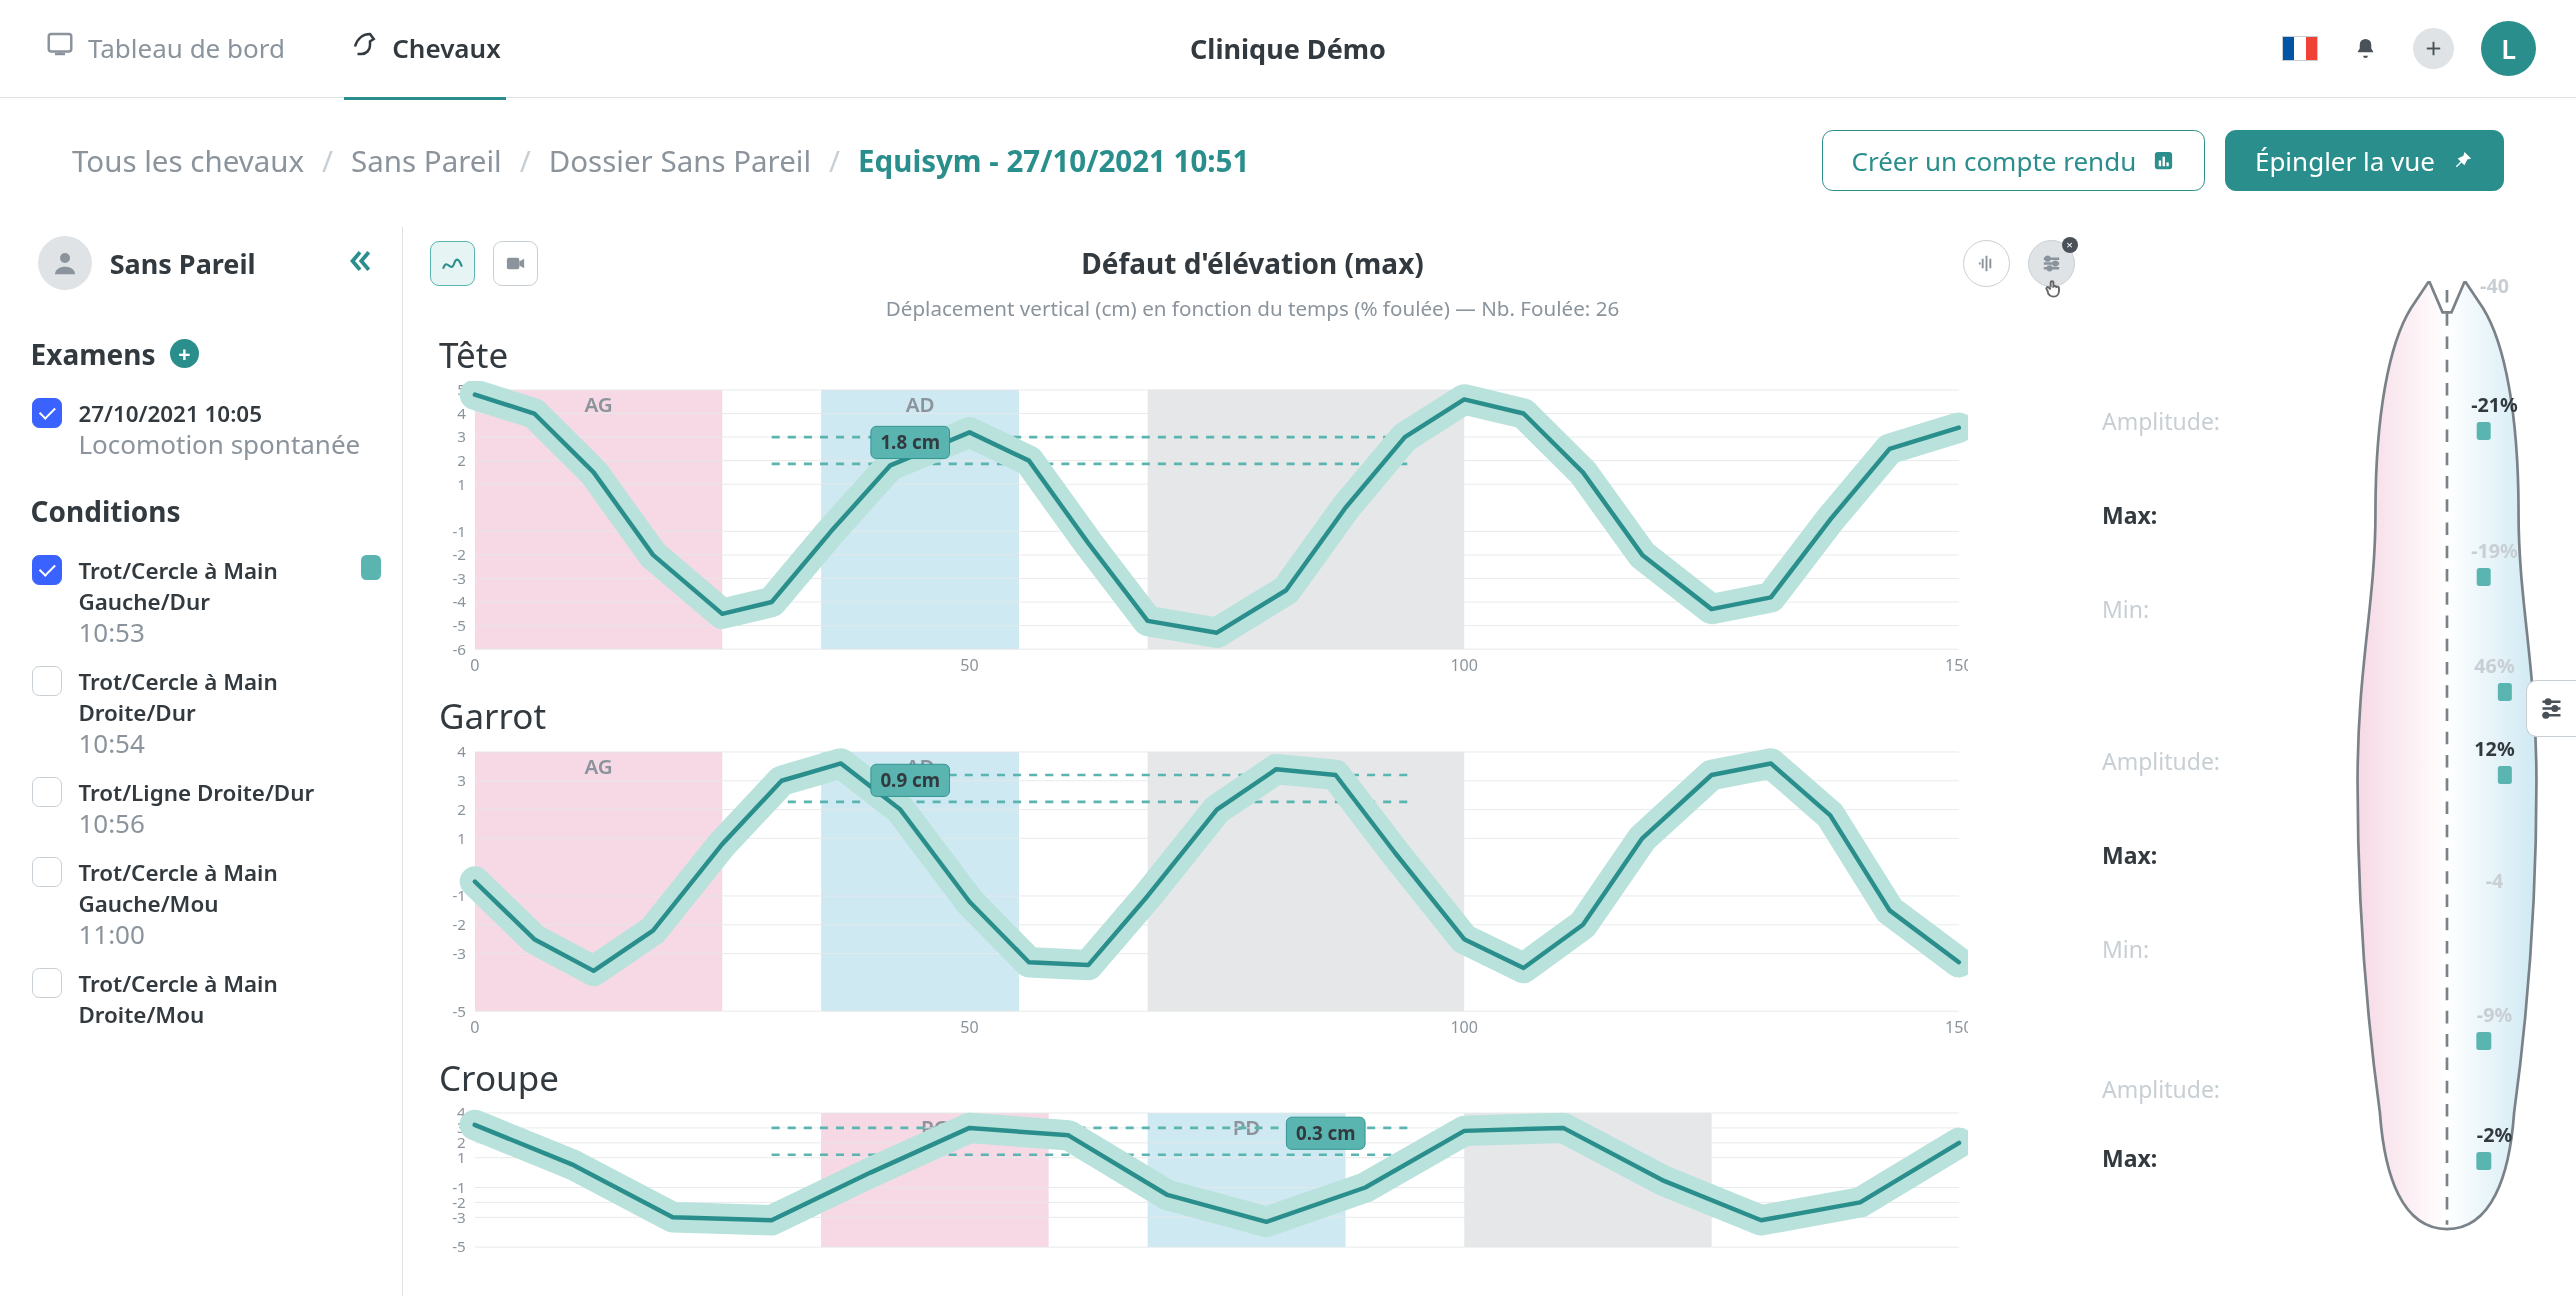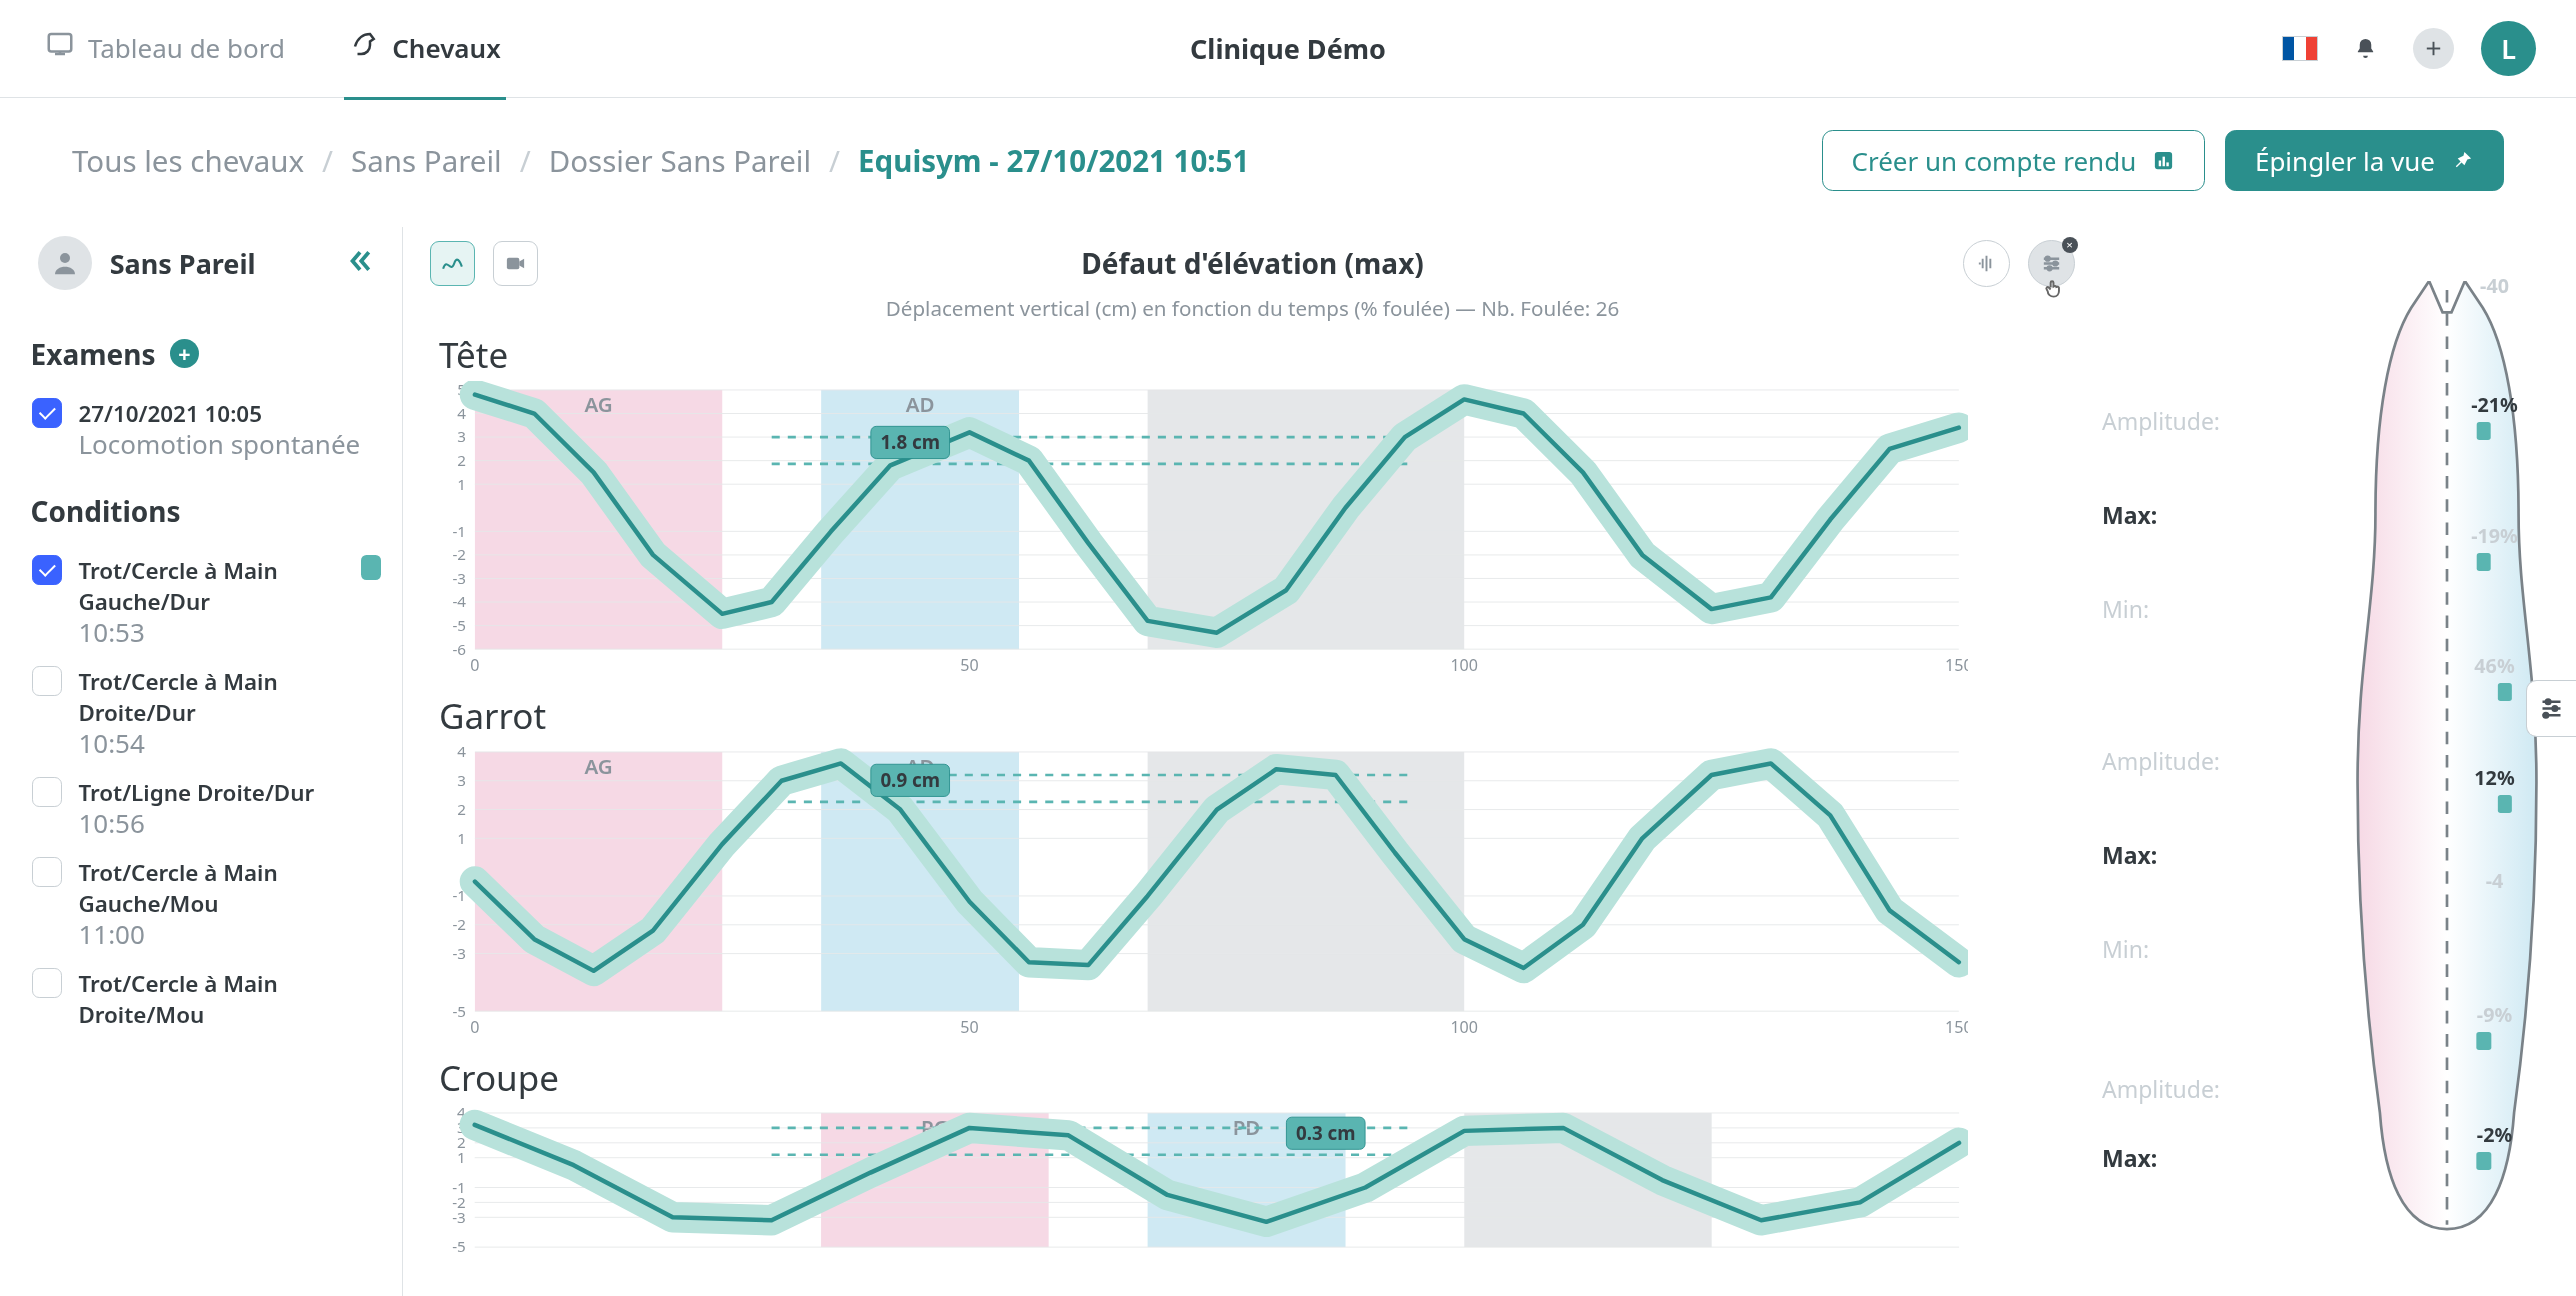--- a/index.html
+++ b/index.html
@@ -430,29 +430,29 @@
         <line x1="135" y1="10" x2="135" y2="1055" stroke="#7a8288" stroke-width="3" stroke-dasharray="14 12"></line>
       </svg>
       <div id="horse-markers">
           <div class="horse-marker dim" style="top: 45px;">
             <div>-40</div>
           </div>
           <div class="horse-marker" style="top: 164px;">
             <div>-21%</div>
             <div class="tiny-bar" style="left:-10.7px"></div>
           </div>
-          <div class="horse-marker dim" style="top: 295px;">
+          <div class="horse-marker dim" style="top: 310px;">
             <div>-19%</div>
             <div class="tiny-bar" style="left:-10.7px"></div>
           </div>
           <div class="horse-marker dim" style="top: 425px;">
             <div>46%</div>
             <div class="tiny-bar" style="left:10.7px"></div>
           </div>
-          <div class="horse-marker" style="top: 537px; text-align: center;">
+          <div class="horse-marker" style="top: 508px; text-align: center;">
             <div>12%</div>
             <div class="tiny-bar" style="left:10.7px"></div>
           </div>
           <div class="horse-marker dim" style="top: 640px;">
             <div>-4</div>
           </div>
           <div class="horse-marker dim" style="top: 774px;">
             <div>-9%</div>
             <div class="tiny-bar" style="left:-10.7px"></div>
           </div>

